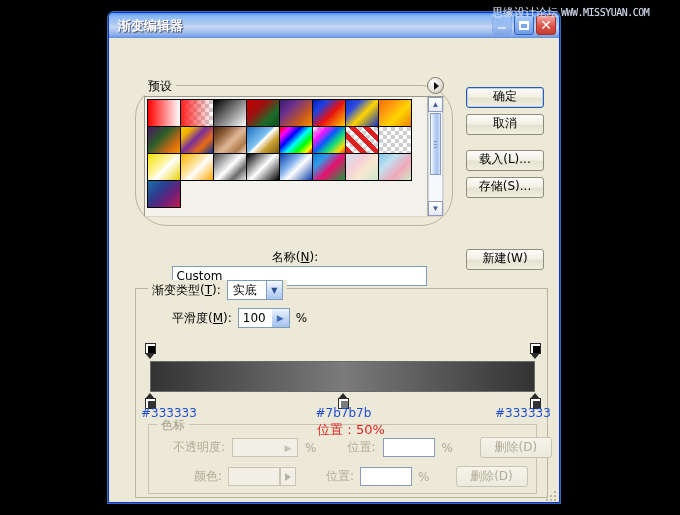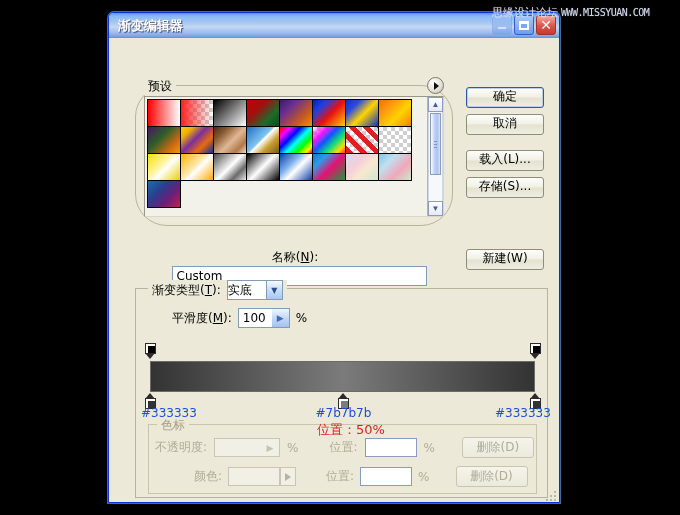--- a/index.html
+++ b/index.html
@@ -161,21 +161,21 @@
     display:flex; align-items:center;
   }
   #name-input { margin-left:8px; width:255px; }
 
   
   #grp-gtype { left:26px; top:250px; width:413px; height:210px; border-color:#b8b49c; }
 
   .gt-row { position:absolute; left:12px; top:-9px; display:flex; align-items:center; gap:6px; background:#ece9d8; padding:0 4px;}
   .combo {
     background:#ffffff; border:1px solid #7f9db9; height:20px; min-width:46px;
-    display:flex; align-items:center; font-size:12px; color:#000;
+    display:flex; align-items:center; font-size:12px; padding-left:5px; color:#000;
     font-family:"DejaVu Sans", sans-serif;
   }
   .combo-arrow {
     width:16px; height:18px; margin-left:auto;
     background:linear-gradient(to bottom,#f5f9ff,#cfe0f8 45%,#a9c6ef);
     border-left:1px solid #7f9db9;
     display:flex; align-items:center; justify-content:center;
     color:#2b4d8f; font-size:8px;
   }
   .smooth-row { position:absolute; left:36px; top:19px; display:flex; align-items:center; gap:6px;}
@@ -220,21 +220,21 @@
   .hexlabel {
     position:absolute; top:62px; font-size:12px; color:#1d4ed8;
     font-family:"DejaVu Sans", sans-serif; white-space:nowrap;
     font-weight:normal;
   }
 
   
   #grp-stops { left:12px; top:135px; width:389px; height:70px; border-color:#c8c4ae; }
   .stops-title { color:#a09c88; }
   .stop-row { position:absolute; display:flex; align-items:center; gap:6px; }
-  #stoprow1 { left:6px; top:12px;gap:7px; }
+  #stoprow1 { left:24px; top:12px;gap:7px; }
   #stoprow2 { left:18px; top:41px; }
   .lbl-dim { color:#b0ac98; font-size:12px; font-family:"DejaVu Sans", sans-serif; white-space:nowrap;}
   .box-dim {
     background:#f1efe6; border:1px solid #c9c5b2; height:19px;
     display:flex; align-items:center; font-size:12px;
   }
   .box-active { background:#ffffff; border:1px solid #8a9cbe; }
   .btn-dim {
     background:linear-gradient(to bottom,#f6f4ea,#eceadd);
     border:1px solid #c9c5b2; border-radius:3px; height:21px;

